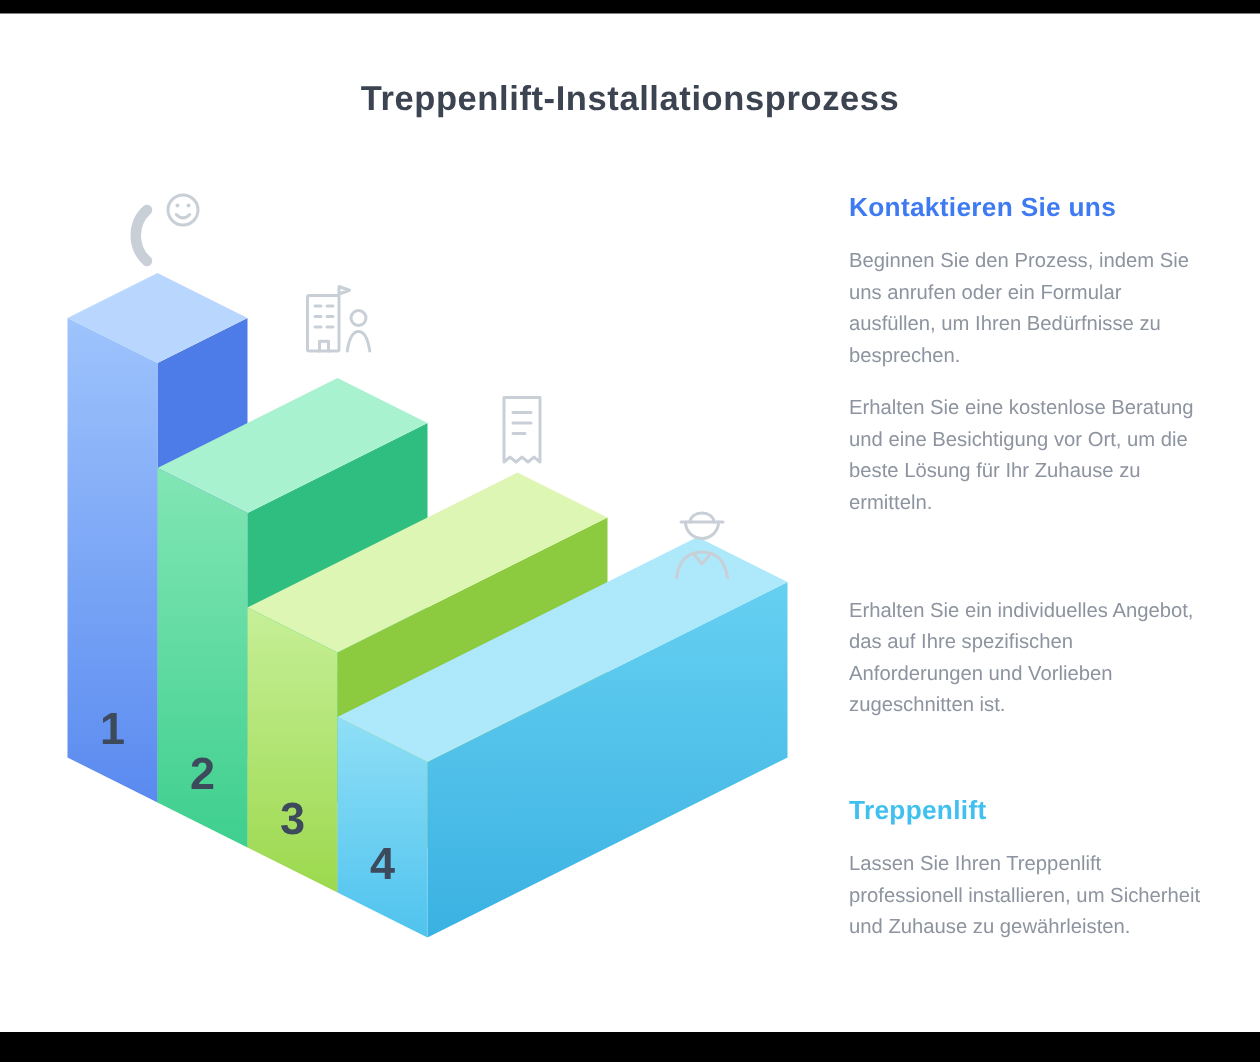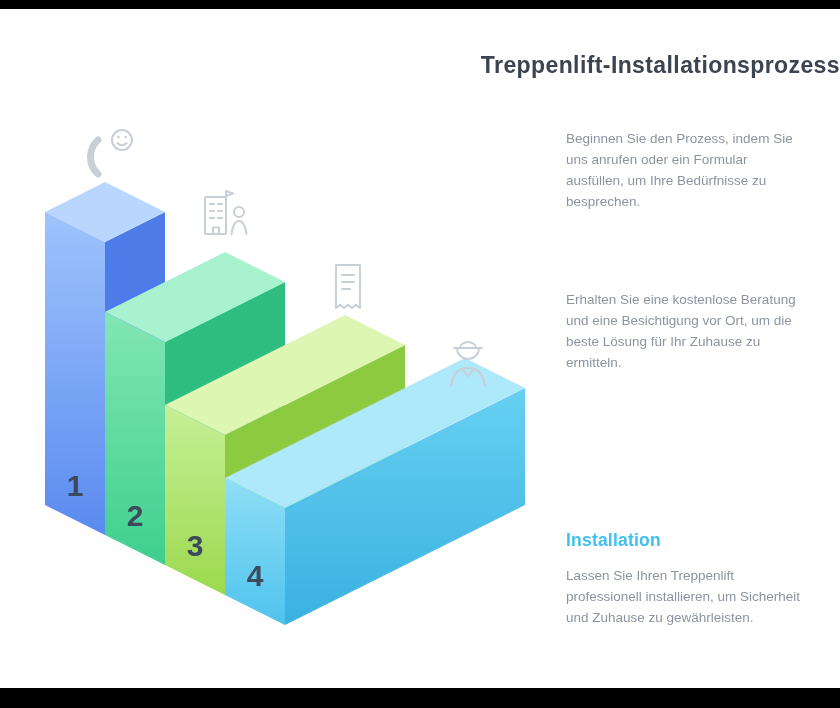--- a/index.html
+++ b/index.html
@@ -5,21 +5,21 @@
   html,body{margin:0;padding:0;background:#000;}
   .canvas{
     position:relative;width:840px;height:708px;background:#ffffff;
     overflow:hidden;font-family:"Liberation Sans",sans-serif;
     margin:0 auto;
   }
   .bar{position:absolute;left:0;width:840px;background:#000;}
   .bar.top{top:0;height:9px;}
   .bar.bottom{bottom:0;height:20px;}
   .title{
-    position:absolute;top:52px;left:0;width:840px;text-align:right;
+    position:absolute;top:52px;left:0;width:840px;text-align:center;
     font-size:23px;font-weight:bold;letter-spacing:.4px;margin:0;
   }
   .stairs{position:absolute;left:0;top:0;}
   .step-num{font-family:"Liberation Sans",sans-serif;font-size:30px;font-weight:bold;}
   .icon{position:absolute;}
   .info-section{position:absolute;left:566px;width:240px;}
   .info-section h2{margin:0 0 14px 0;font-size:17.5px;font-weight:bold;letter-spacing:.2px;}
   .info-section p{margin:0;font-size:13.5px;line-height:21px;}
   .sec1{top:128px;} .sec2{top:261px;} .sec3{top:396px;} .sec4{top:530px;}
 </style>
@@ -125,29 +125,31 @@
         <path d="M14 17 a11 11 0 0 0 22 0"></path>
         <path d="M11 17 h28"></path>
         <path d="M17 17 a8 6 0 0 1 16 0"></path>
         <path d="M8 54 c2 -13 9 -17 17 -17 c8 0 15 4 17 17"></path>
         <path d="M20 39 l5 6 5 -6"></path>
       </g>
     </svg>
   </div>
 
   <div class="info-section sec1">
-    <p style="color: rgb(141, 148, 159);">Beginnen Sie den Prozess, indem Sie uns anrufen oder ein Formular ausfüllen, um Ihre Bedürfnisse zu besprechen.</p>
+    <h2 style="color: rgb(62, 123, 242);">Kontaktieren Sie uns</h2>
+    <p style="color: rgb(141, 148, 159);">Beginnen Sie den Prozess, indem Sie uns anrufen oder ein Formular ausfüllen, um Ihren Bedürfnisse zu besprechen.</p>
   </div>
 
   <div class="info-section sec2">
-    <p style="color: rgb(141, 148, 159); margin-top: 28px;">Erhalten Sie eine kostenlose Beratung und eine Besichtigung vor Ort, um die beste Lösung für Ihr Zuhause zu ermitteln.</p>
+    <p style="color: rgb(141, 148, 159);">Erhalten Sie eine kostenlose Beratung und eine Besichtigung vor Ort, um die beste Lösung für Ihr Zuhause zu ermitteln.</p>
   </div>
 
   <div class="info-section sec3">
+    <p style="color: rgb(141, 148, 159);">Erhalten Sie ein individuelles Angebot, das auf Ihre spezifischen Anforderungen und Vorlieben zugeschnitten ist.</p>
   </div>
 
   <div class="info-section sec4">
-    <h2 style="color: rgb(63, 192, 239);">Installation</h2>
+    <h2 style="color: rgb(63, 192, 239);">Treppenlift</h2>
     <p style="color: rgb(141, 148, 159);">Lassen Sie Ihren Treppenlift professionell installieren, um Sicherheit und Zuhause zu gewährleisten.</p>
   </div>
 
   <div class="bar bottom"></div>
 </div>
 
 </body></html>

